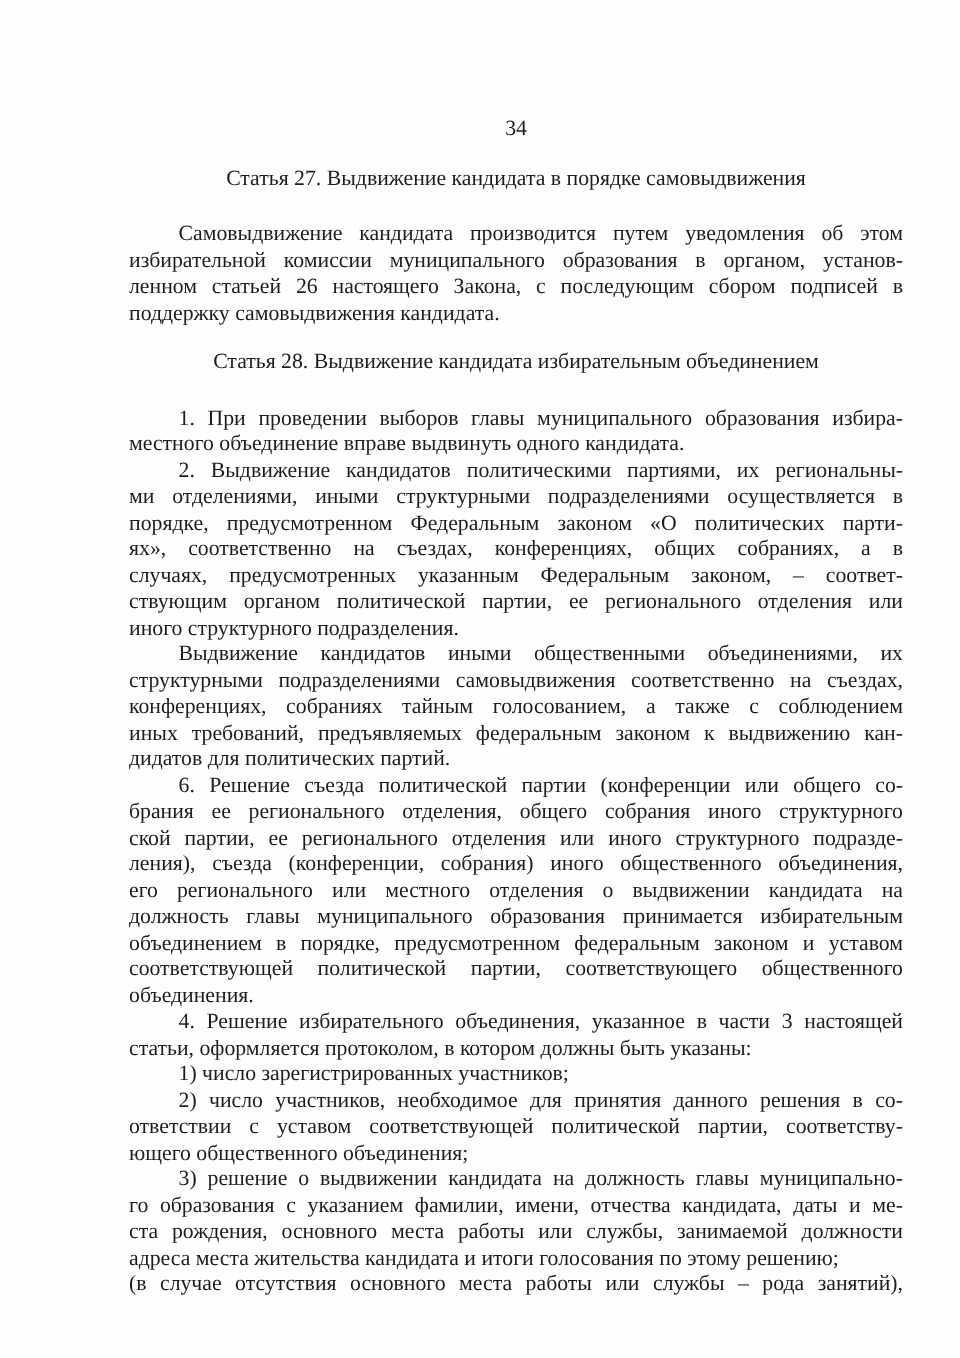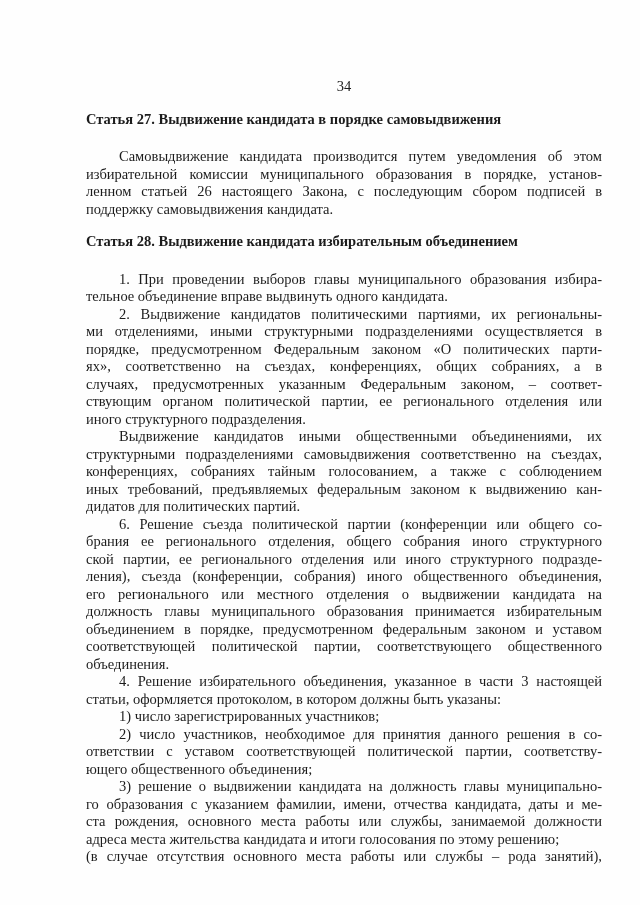--- a/index.html
+++ b/index.html
@@ -24,22 +24,22 @@
     left: 86px;
     top: 30px;
     width: 516px;
     margin-top: 48px;
   }
   .page-number {
     text-align: center;
     line-height: 17.5px;
   }
   .heading {
-    font-weight: bold;
-    text-align: left;
+    font-weight: normal;
+    text-align: center;
     margin-top: 15px;
   }
   .heading + .para {
     margin-top: 20px;
   }
   .para + .heading {
     margin-top: 15px;
   }
   .para {
     margin: 0;
@@ -59,28 +59,28 @@
 </head>
 <body>
 
 <div class="page">
   <div class="text-block">
     <div class="page-number">34</div>
     <div>
         <div class="heading">Статья 27. Выдвижение кандидата в порядке самовыдвижения</div>
         <div class="para">
           <div class="line">Самовыдвижение кандидата производится путем уведомления об этом</div>
-          <div class="line">избирательной комиссии муниципального образования в порядке, установ-</div>
+          <div class="line">избирательной комиссии муниципального образования в органом, установ-</div>
           <div class="line">ленном статьей 26 настоящего Закона, с последующим сбором подписей в</div>
           <div class="line last">поддержку самовыдвижения кандидата.</div>
         </div>
         <div class="heading">Статья 28. Выдвижение кандидата избирательным объединением</div>
         <div class="para">
           <div class="line">1. При проведении выборов главы муниципального образования избира-</div>
-          <div class="line last">тельное объединение вправе выдвинуть одного кандидата.</div>
+          <div class="line last">местного объединение вправе выдвинуть одного кандидата.</div>
         </div>
         <div class="para">
           <div class="line">2. Выдвижение кандидатов  политическими партиями, их региональны-</div>
           <div class="line">ми отделениями, иными структурными подразделениями осуществляется в</div>
           <div class="line">порядке, предусмотренном Федеральным законом «О политических парти-</div>
           <div class="line">ях», соответственно на съездах, конференциях, общих собраниях, а в</div>
           <div class="line">случаях, предусмотренных указанным  Федеральным законом, – соответ-</div>
           <div class="line">ствующим органом политической партии, ее регионального отделения или</div>
           <div class="line last">иного структурного подразделения.</div>
         </div>

